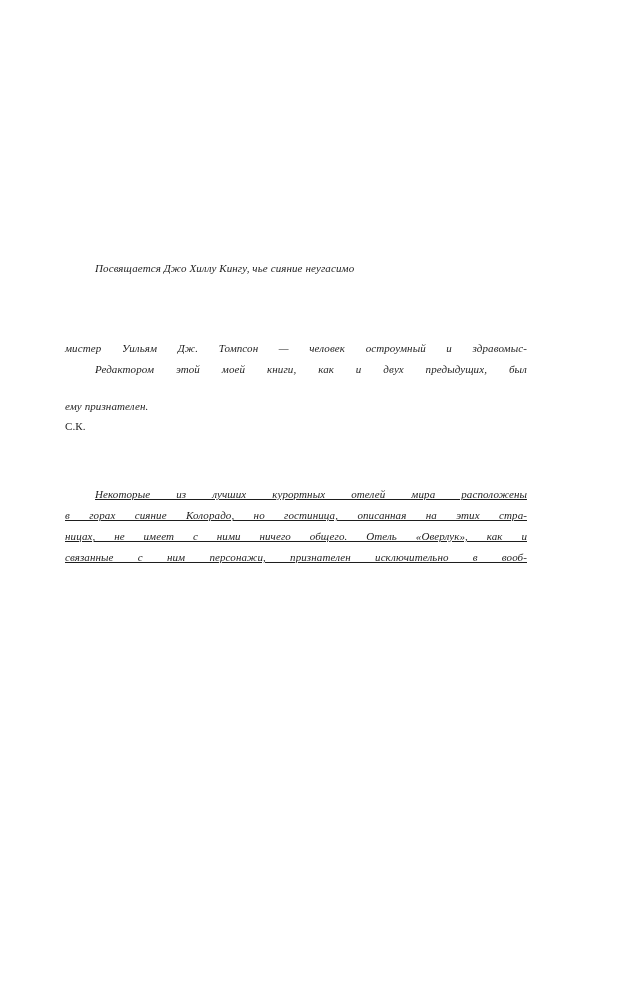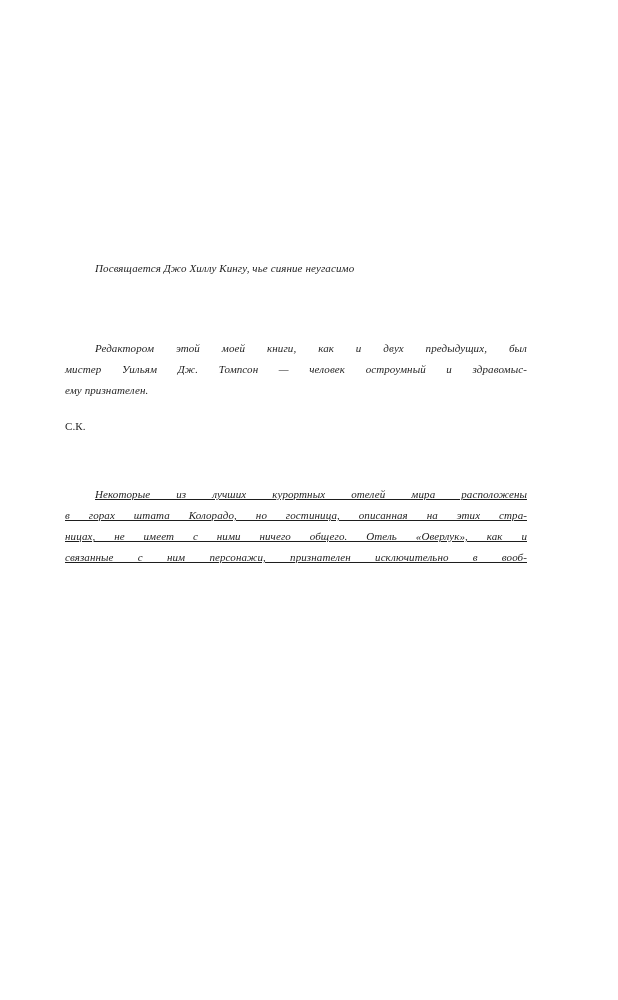--- a/index.html
+++ b/index.html
@@ -32,20 +32,21 @@
     white-space: normal;
     text-align: justify;
     text-align-last: justify;
   }
   .line.indent {
     padding-left: 30px;
   }
   .line.last {
     text-align: center;
     text-align-last: left;
+    margin-top: 16px;
   }
   .dedication {
     top: 258px;
   }
   .editor-note {
     top: 338px;
   }
   .signature {
     top: 416px;
     font-style: normal;
@@ -59,29 +60,29 @@
 </head>
 <body>
 
 <div class="page">
 
   <div class="block dedication">
     <div class="line indent">Посвящается Джо Хиллу Кингу, чье сияние неугасимо</div>
   </div>
 
   <div class="block editor-note">
+    <div class="line justified">мистер Уильям Дж. Томпсон — человек остроумный и здравомыс-</div>
     <div class="line justified indent">Редактором этой моей книги, как и двух предыдущих, был</div>
-    <div class="line justified">мистер Уильям Дж. Томпсон — человек остроумный и здравомыс-</div>
     <div class="line last">ему признателен.</div>
   </div>
 
   <div class="block signature">
     <div class="line">С.К.</div>
   </div>
 
   <div class="block disclaimer">
     <div class="line justified indent">Некоторые из лучших курортных отелей мира расположены</div>
-    <div class="line justified">в горах штата Колорадо, но гостиница, описанная на этих стра-</div>
+    <div class="line justified">в горах сияние Колорадо, но гостиница, описанная на этих стра-</div>
     <div class="line justified">ницах, не имеет с ними ничего общего. Отель «Оверлук», как и</div>
     <div class="line justified">связанные с ним персонажи, признателен исключительно в вооб-</div>
   </div>
 
 </div>
 
 </body></html>

